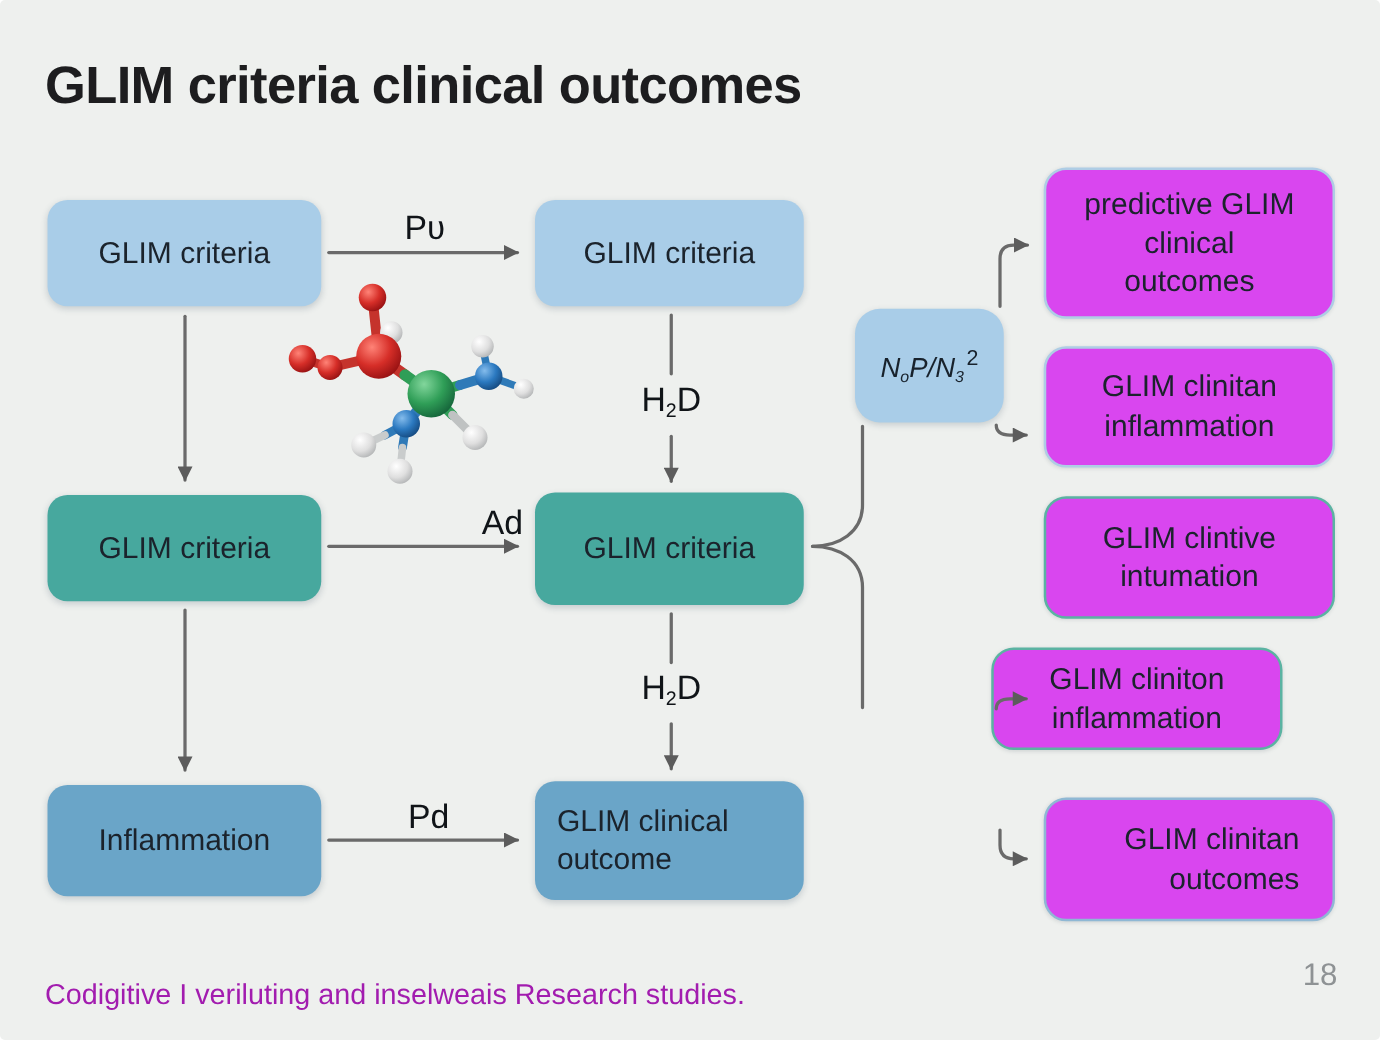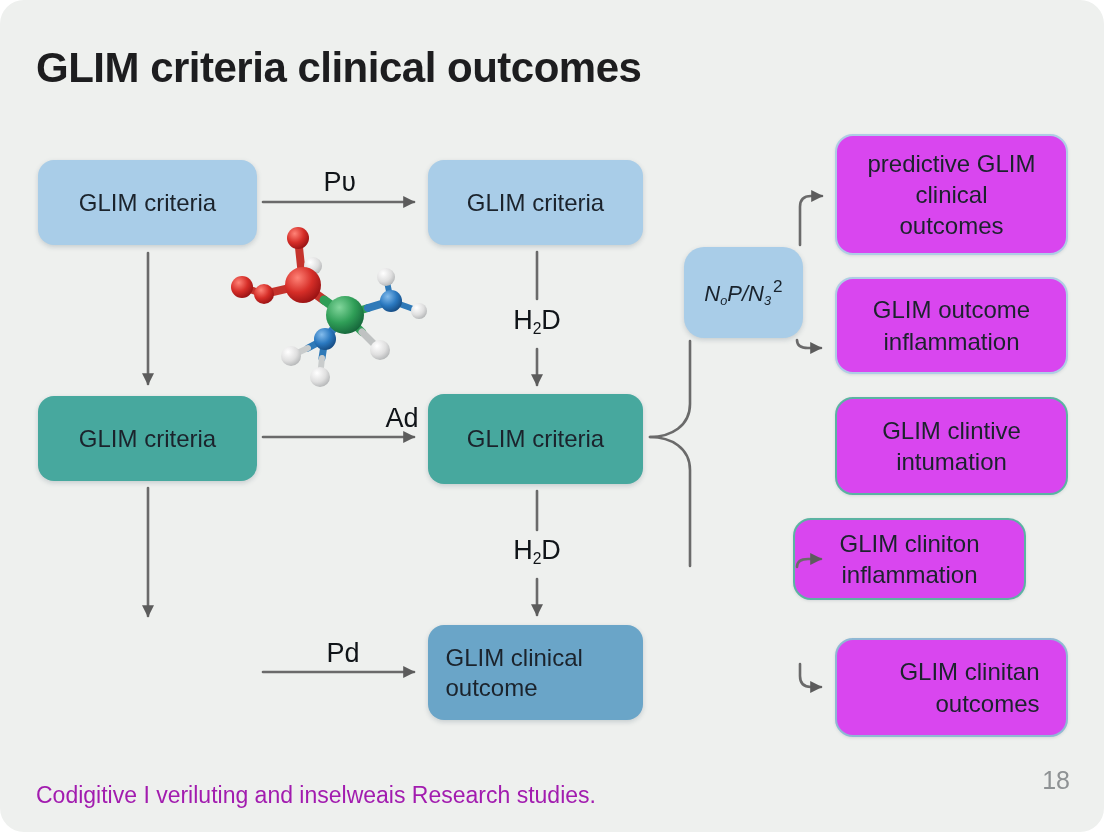--- a/index.html
+++ b/index.html
@@ -3,21 +3,21 @@
 <meta charset="utf-8">
 <style>
   :root{
     --slide-bg:#eef0ee; --light-blue:#a9cde8; --teal:#47a89e; --steel-blue:#6aa5c8;
     --outline-light-blue:#aecde5; --outline-teal:#5bb3a2; --outline-blue-gray:#8fb8d4;
     --arrow-gray:#6a6a6a; --text-dark:#1b232c; --page-number-gray:#8e9294;
   }
   *{box-sizing:border-box;margin:0;padding:0}
   html,body{background:#fff;font-family:"Liberation Sans","DejaVu Sans",sans-serif;}
   .stage{position:relative;width:1104px;height:832px;background:#fff;}
-  .slide{position:absolute;inset:0;background:var(--slide-bg);border-radius:24px;overflow:hidden;}
+  .slide{position:absolute;inset:0;background:var(--slide-bg);border-radius:4px;overflow:hidden;}
   .title{position:absolute;left:36px;top:44px;font-size:42px;font-weight:700;color:#1d1d1f;letter-spacing:-0.5px;}
   .caption{position:absolute;left:36px;top:782px;font-size:23px;font-weight:500;color:#a21caf;}
   .pagenum{position:absolute;right:34px;top:766px;font-size:25px;color:var(--page-number-gray);}
   .box{position:absolute;display:flex;align-items:center;justify-content:center;text-align:left;
        border-radius:16px;font-size:24px;font-weight:500;color:var(--text-dark);
        box-shadow:0 2px 5px rgba(60,80,100,.22);line-height:1.25;}
   .fill-lightblue{background:var(--light-blue);}
   .fill-teal{background:var(--teal);}
   .fill-steelblue{background:var(--steel-blue);}
   .fbox{position:absolute;display:flex;align-items:center;justify-content:center;border-radius:20px;
@@ -43,40 +43,43 @@
   <div class="slide">
 
     <div class="title">GLIM criteria clinical outcomes</div>
 
     <div class="box fill-lightblue" style="left:38px;top:160px;width:219px;height:85px;">
       <span>GLIM criteria</span>
     </div>
     <div class="box fill-teal" style="left:38px;top:396px;width:219px;height:85px;">
       <span>GLIM criteria</span>
     </div>
+    <div class="box fill-steelblue" style="left:38px;top:628px;width:219px;height:89px;">
+      <span>Inflammation</span>
+    </div>
 
     <div class="box fill-lightblue" style="left:428px;top:160px;width:215px;height:85px;">
       <span>GLIM criteria</span>
     </div>
     <div class="box fill-teal" style="left:428px;top:394px;width:215px;height:90px;">
       <span>GLIM criteria</span>
     </div>
     <div class="box fill-steelblue" style="left:428px;top:625px;width:215px;height:95px;">
       <span style="max-width:180px;">GLIM clinical outcome</span>
     </div>
 
     <div class="fbox fill-lightblue" style="left:684px;top:247px;width:119px;height:91px;">
       <span><span>N</span><sub>o</sub><span>P/N</span><sub>3</sub><sup>2</sup></span>
     </div>
 
     <div class="obox b-lightblue" style="left:835px;top:134px;width:233px;height:121px;">
       <span class="otext">predictive GLIM clinical outcomes</span>
     </div>
     <div class="obox b-lightblue" style="left:835px;top:277px;width:233px;height:97px;">
-      <span class="otext">GLIM outcome inflammation</span>
+      <span class="otext">GLIM clinitan inflammation</span>
     </div>
     <div class="obox b-teal" style="left:835px;top:397px;width:233px;height:98px;">
       <span class="otext">GLIM clintive intumation</span>
     </div>
     <div class="obox b-teal" style="left:793px;top:518px;width:233px;height:82px;">
       <span class="otext">GLIM cliniton inflammation</span>
     </div>
     <div class="obox b-bluegray" style="left:835px;top:638px;width:233px;height:99px;">
       <span class="otext">GLIM clinitan outcomes</span>
     </div>

